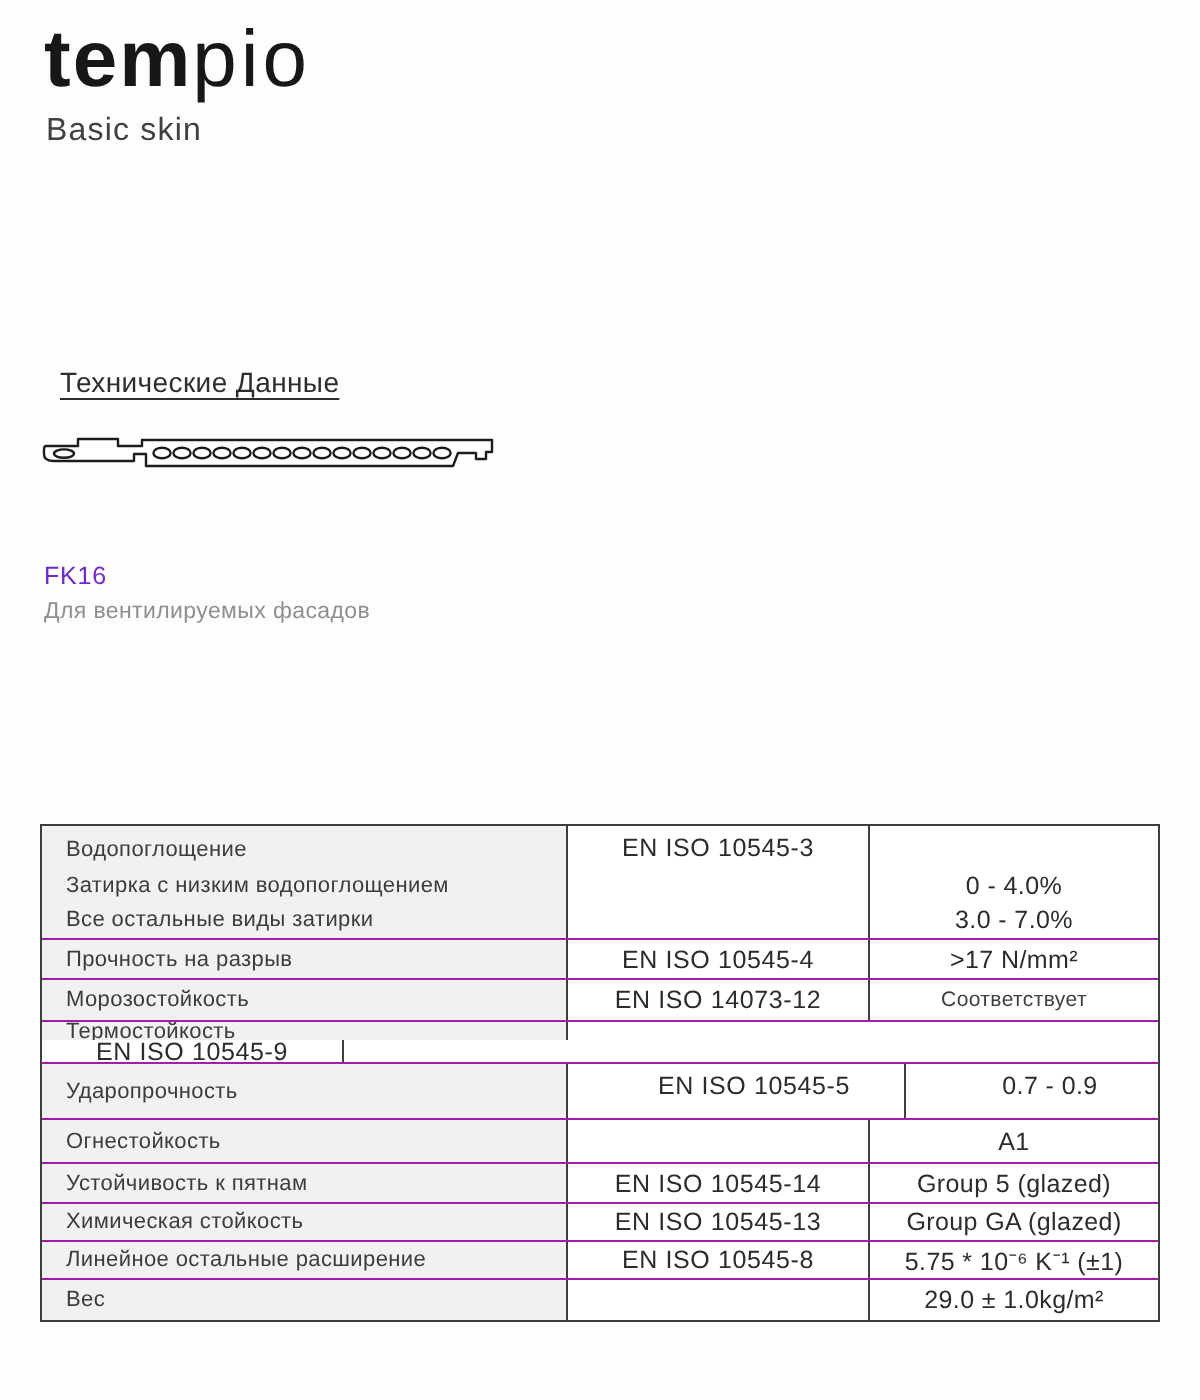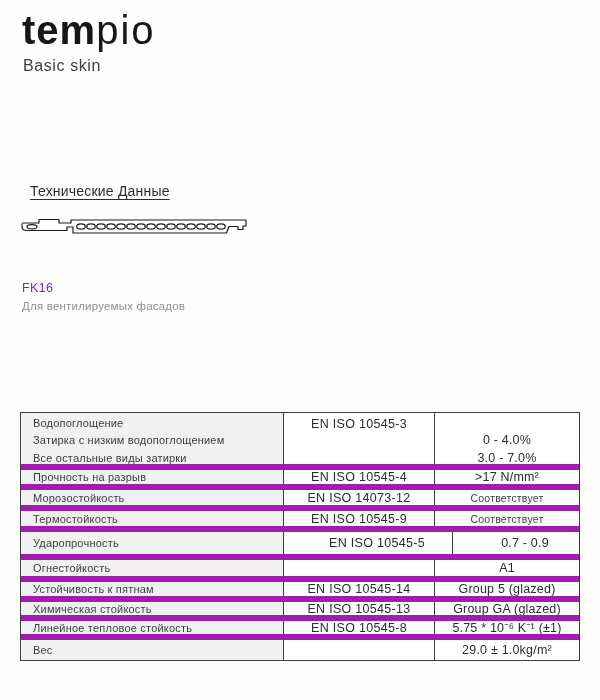--- a/index.html
+++ b/index.html
@@ -32,27 +32,27 @@
   
   .code { position:absolute; left:22px; top:281px; font-size:12.5px; font-weight:500; letter-spacing:0.4px; color:#6d28d9; }
   .subtitle { position:absolute; left:22px; top:300px; font-size:11.5px; color:#8f8f8f; letter-spacing:0.2px; }
 
   
   .spec-table {
     position:absolute; left:20px; top:412px; width:560px;
     border:1px solid #3e3e3e;
     background:#fff;
   }
-  .row { display:flex; border-bottom:6px solid #a21caf; }
+  .row { display:flex; border-bottom:1px solid #a21caf; }
   .row:last-child { border-bottom:none; }
 
   .row:nth-child(1){ height:57px; }
   .row:nth-child(2){ height:20px; }
   .row:nth-child(3){ height:21px; }
-  .row:nth-child(4){ height:21px; }
+  .row:nth-child(4){ height:21px;flex-direction:column; }
   .row:nth-child(5){ height:28px;gap:18px; }
   .row:nth-child(6){ height:22px; }
   .row:nth-child(7){ height:20px; }
   .row:nth-child(8){ height:19px; }
   .row:nth-child(9){ height:19px; }
   .row:nth-child(10){ height:20px; }
 
   .cell { display:flex; align-items:center; overflow:hidden; }
   .c-prop {
     width:263px; background:#f1f1f1;
@@ -173,21 +173,21 @@
     <div class="cell c-val">Group 5 (glazed)</div>
   </div>
 
   <div class="row">
     <div class="cell c-prop">Химическая стойкость</div>
     <div class="cell c-std">EN ISO 10545-13</div>
     <div class="cell c-val">Group GA (glazed)</div>
   </div>
 
   <div class="row">
-    <div class="cell c-prop">Линейное тепловое стойкость</div>
+    <div class="cell c-prop">Линейное остальные расширение</div>
     <div class="cell c-std">EN ISO 10545-8</div>
     <div class="cell c-val">5.75 * 10⁻⁶ K⁻¹ (±1)</div>
   </div>
 
   <div class="row">
     <div class="cell c-prop">Вес</div>
     <div class="cell c-std"></div>
     <div class="cell c-val">29.0 ± 1.0kg/m²</div>
   </div>
 

